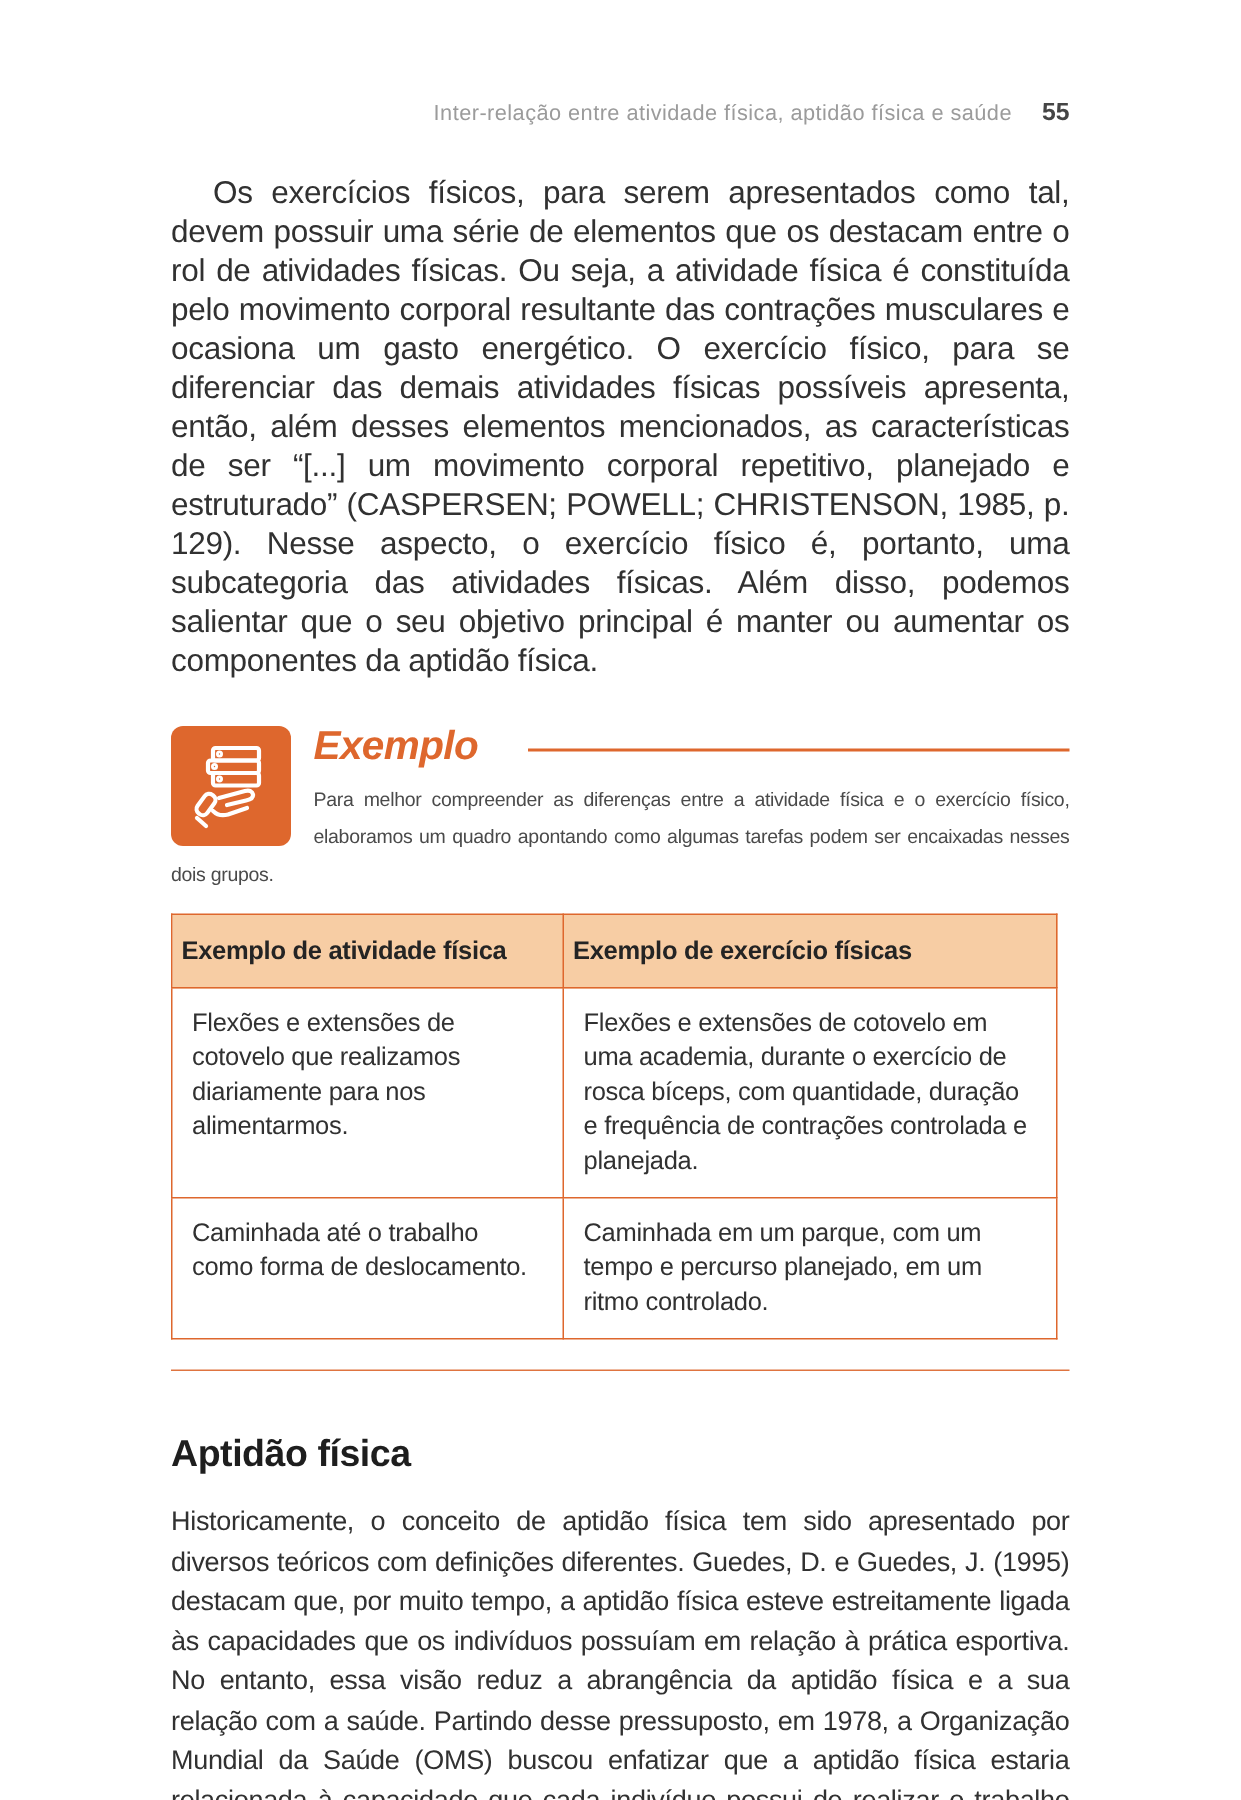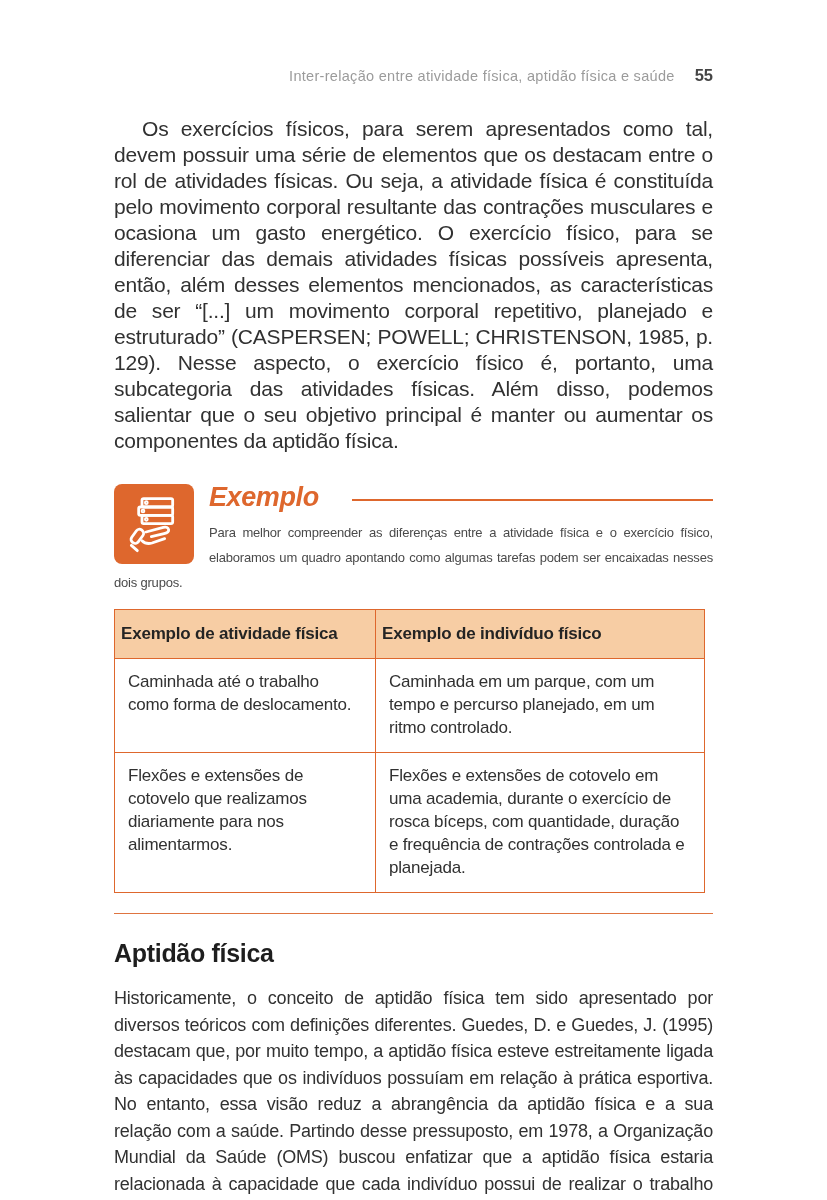--- a/index.html
+++ b/index.html
@@ -34,21 +34,21 @@
                          letter-spacing: -0.2px; }
   .comparison-table td { font-size: 17px; line-height: 23px; color: #313131;
                          vertical-align: top; padding: 11px 14px 13px 13px;
                          letter-spacing: -0.2px; }
   .col-activity { width: 261px; }
   .col-exercise { width: 329px; }
 
   .section-divider { margin-top: 20px; border: none; height: 0;
                      border-top: 1.5px solid #DF7440; width: 100%; }
 
-  .section-heading { margin-top: 25px; font-size: 25px; font-weight: bold; color: #1e1e1e;
+  .section-heading { margin-top: 41px; font-size: 25px; font-weight: bold; color: #1e1e1e;
                      letter-spacing: -0.3px; }
   .section-para { margin-top: 17px; font-size: 18px; line-height: 26.5px; text-align: justify;
                   letter-spacing: -0.2px; color: #313131; }
 </style>
 </head>
 <body>
 
 <div class="page">
 
   <div class="running-head">
@@ -81,31 +81,31 @@
   </div>
 
   <table class="comparison-table">
     <colgroup>
       <col class="col-activity">
         <col class="col-exercise">
     </colgroup>
     <thead>
       <tr>
         <th>Exemplo de atividade física</th>
-        <th>Exemplo de indivíduo físico</th>
+        <th>Exemplo de exercício físicas</th>
       </tr>
     </thead>
     <tbody>
       <tr>
+        <td>Flexões e extensões de cotovelo que realizamos diariamente para nos alimentarmos.</td>
+        <td>Flexões e extensões de cotovelo em uma academia, durante o exercício de rosca bíceps, com quantidade, duração e frequência de contrações controlada e planejada.</td>
+      </tr>
+      <tr>
         <td>Caminhada até o trabalho como forma de deslocamento.</td>
         <td>Caminhada em um parque, com um tempo e percurso planejado, em um ritmo controlado.</td>
-      </tr>
-      <tr>
-        <td>Flexões e extensões de cotovelo que realizamos diariamente para nos alimentarmos.</td>
-        <td>Flexões e extensões de cotovelo em uma academia, durante o exercício de rosca bíceps, com quantidade, duração e frequência de contrações controlada e planejada.</td>
       </tr>
     </tbody>
   </table>
 
   <hr class="section-divider">
 
   <h2 class="section-heading">Aptidão física</h2>
 
   <p class="section-para">Historicamente, o conceito de aptidão física tem sido apresentado por diversos teóricos com definições diferentes. Guedes, D. e Guedes, J. (1995) destacam que, por muito tempo, a aptidão física esteve estreitamente ligada às capacidades que os indivíduos possuíam em relação à prática esportiva. No entanto, essa visão reduz a abrangência da aptidão física e a sua relação com a saúde. Partindo desse pressuposto, em 1978, a Organização Mundial da Saúde (OMS) buscou enfatizar que a aptidão física estaria relacionada à capacidade que cada indivíduo possui de realizar o trabalho muscular de maneira satisfatória. Nessa perspectiva, é possível reconhecer que a aptidão se torna, portanto, uma competência atrelada às capacidades motoras.</p>
 

